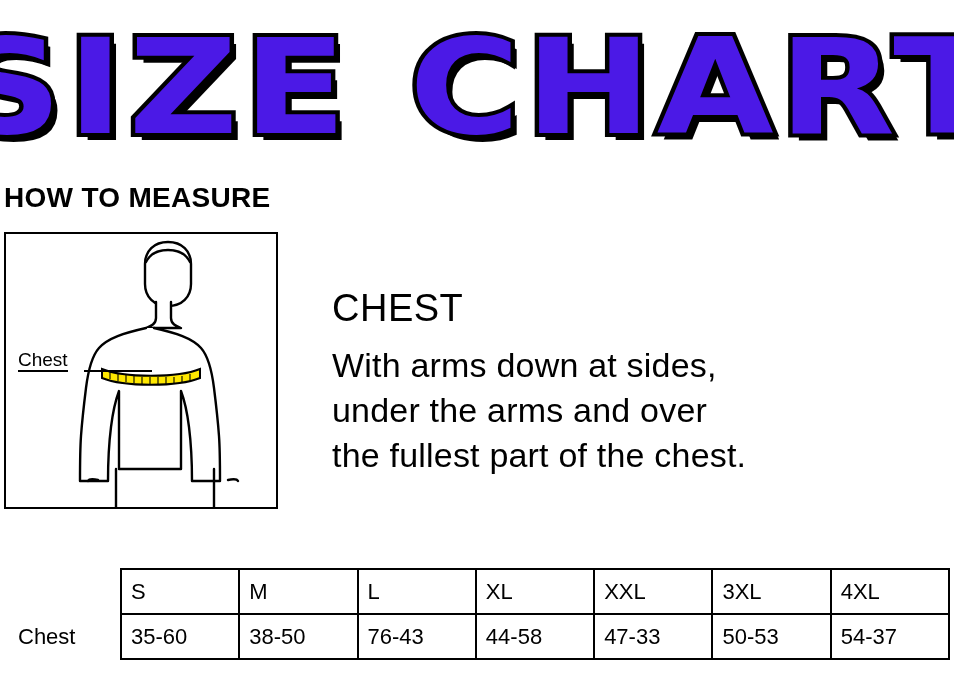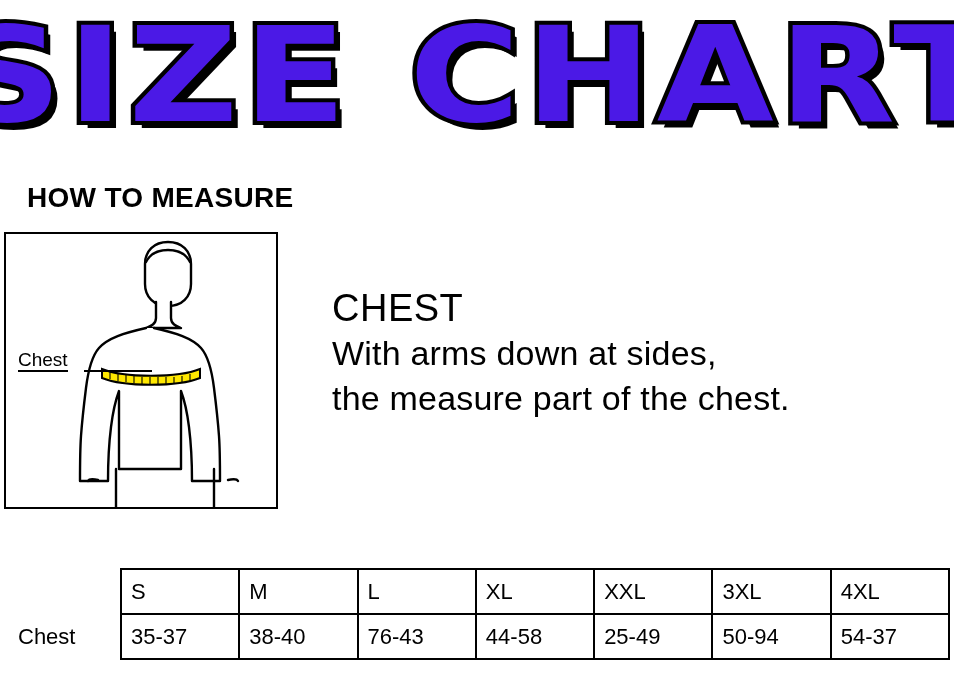--- a/index.html
+++ b/index.html
@@ -13,21 +13,21 @@
     font-family: "Liberation Sans", sans-serif;
     color: #000000;
     overflow: hidden;
     position: relative;
   }
 
   
   .title-wrap {
     position: absolute;
     left: 0;
-    top: 0;
+    top: 12px;
     width: 954px;
     height: 150px;
     display: flex;
     align-items: center;
     justify-content: center;
   }
   .title-text {
     font-family: "DejaVu Sans", sans-serif;
     font-weight: bold;
     font-size: 118px;
@@ -44,21 +44,20 @@
 
   
   .how-to {
     position: absolute;
     left: 4px;
     top: 182px;
     font-size: 28px;
     font-weight: bold;
     letter-spacing: 0.3px;
     font-family: "Liberation Sans", sans-serif;
-    margin-left: 23px;
   }
 
   
   .figure-box {
     position: absolute;
     left: 4px;
     top: 232px;
     width: 274px;
     height: 277px;
     border: 2px solid #000000;
@@ -100,21 +99,21 @@
     font-size: 38px;
     line-height: 1.08;
     font-family: "Liberation Sans", sans-serif;
     letter-spacing: 0.5px;
   }
   .desc-body {
     font-size: 34px;
     line-height: 1.33;
     font-family: "Liberation Sans", sans-serif;
     letter-spacing: 0.2px;
-    margin-top: 2px;
+    margin-top: 14px;
   }
   .desc-body div { white-space: nowrap; }
 
   
   .size-table {
     position: absolute;
     left: 4px;
     top: 568px;
     width: 946px;
     border-collapse: collapse;
@@ -182,40 +181,41 @@
   </svg>
 </div>
 
 <div class="chest-label">Chest</div>
 <div class="chest-leader"></div>
 
 <div class="desc">
   <div class="desc-title">CHEST</div>
   <div class="desc-body">
     <div>With arms down at sides,</div>
-    <div>the measure part of the chest.</div>
+    <div>under the arms and over</div>
+    <div>the fullest part of the chest.</div>
   </div>
 </div>
 
 <table class="size-table">
   <tbody>
     <tr class="head">
       <td class="rowhead"></td>
       <td>S</td>
       <td>M</td>
       <td>L</td>
       <td>XL</td>
       <td>XXL</td>
       <td>3XL</td>
       <td>4XL</td>
     </tr>
     <tr>
       <td class="rowhead">Chest</td>
-      <td>35-37</td>
-      <td>38-40</td>
+      <td>35-60</td>
+      <td>38-50</td>
       <td>76-43</td>
       <td>44-58</td>
-      <td>25-49</td>
-      <td>50-94</td>
+      <td>47-33</td>
+      <td>50-53</td>
       <td>54-37</td>
     </tr>
   </tbody>
 </table>
 
 </body></html>

